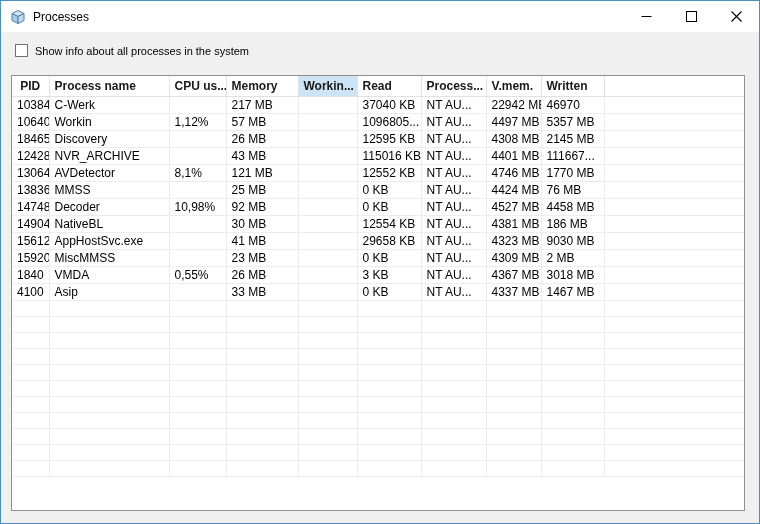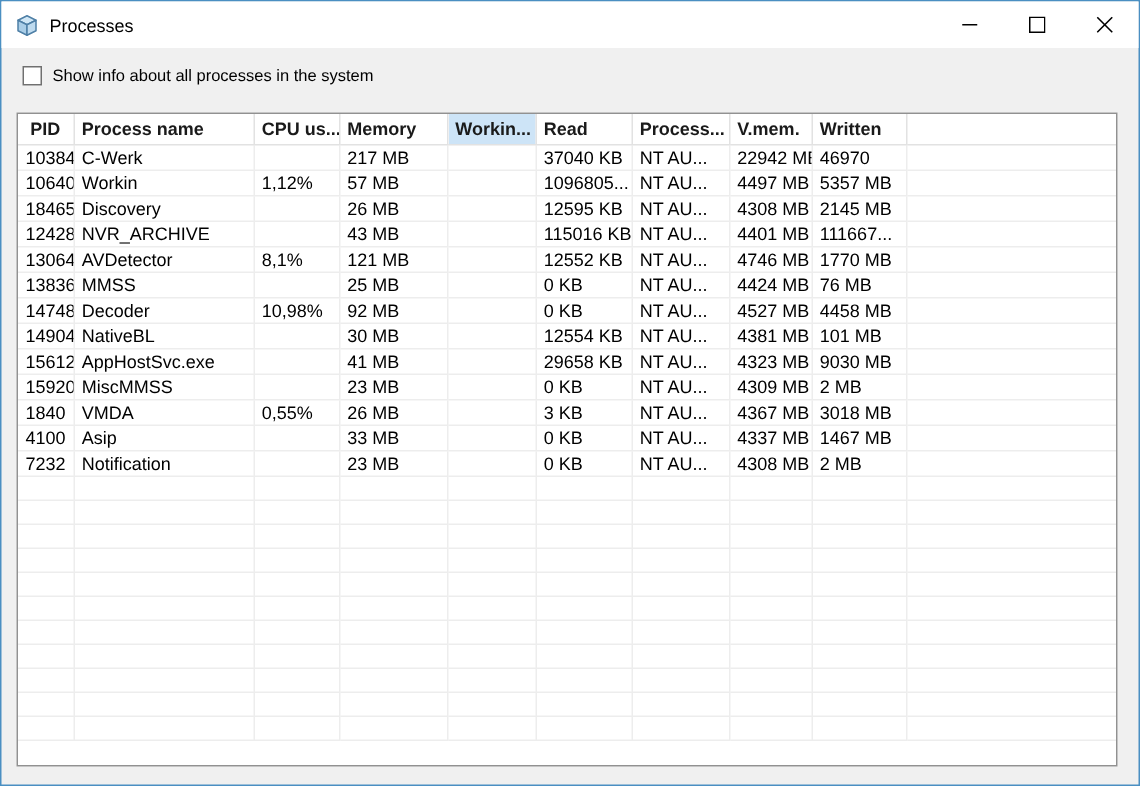--- a/index.html
+++ b/index.html
@@ -218,21 +218,21 @@
           </tr>
           <tr>
             <td class="center">14904</td>
             <td>NativeBL</td>
             <td></td>
             <td>30 MB</td>
             <td></td>
             <td>12554 KB</td>
             <td>NT AU...</td>
             <td>4381 MB</td>
-            <td>101 MB</td>
+            <td>186 MB</td>
             <td></td>
           </tr>
           <tr>
             <td class="center">15612</td>
             <td>AppHostSvc.exe</td>
             <td></td>
             <td>41 MB</td>
             <td></td>
             <td>29658 KB</td>
             <td>NT AU...</td>
@@ -270,32 +270,20 @@
             <td></td>
             <td>33 MB</td>
             <td></td>
             <td>0 KB</td>
             <td>NT AU...</td>
             <td>4337 MB</td>
             <td>1467 MB</td>
             <td></td>
           </tr>
           <tr>
-            <td class="center">7232</td>
-            <td>Notification</td>
-            <td></td>
-            <td>23 MB</td>
-            <td></td>
-            <td>0 KB</td>
-            <td>NT AU...</td>
-            <td>4308 MB</td>
-            <td>2 MB</td>
-            <td></td>
-          </tr>
-          <tr>
             <td class="center"></td>
             <td></td>
             <td></td>
             <td></td>
             <td></td>
             <td></td>
             <td></td>
             <td></td>
             <td></td>
             <td></td>

